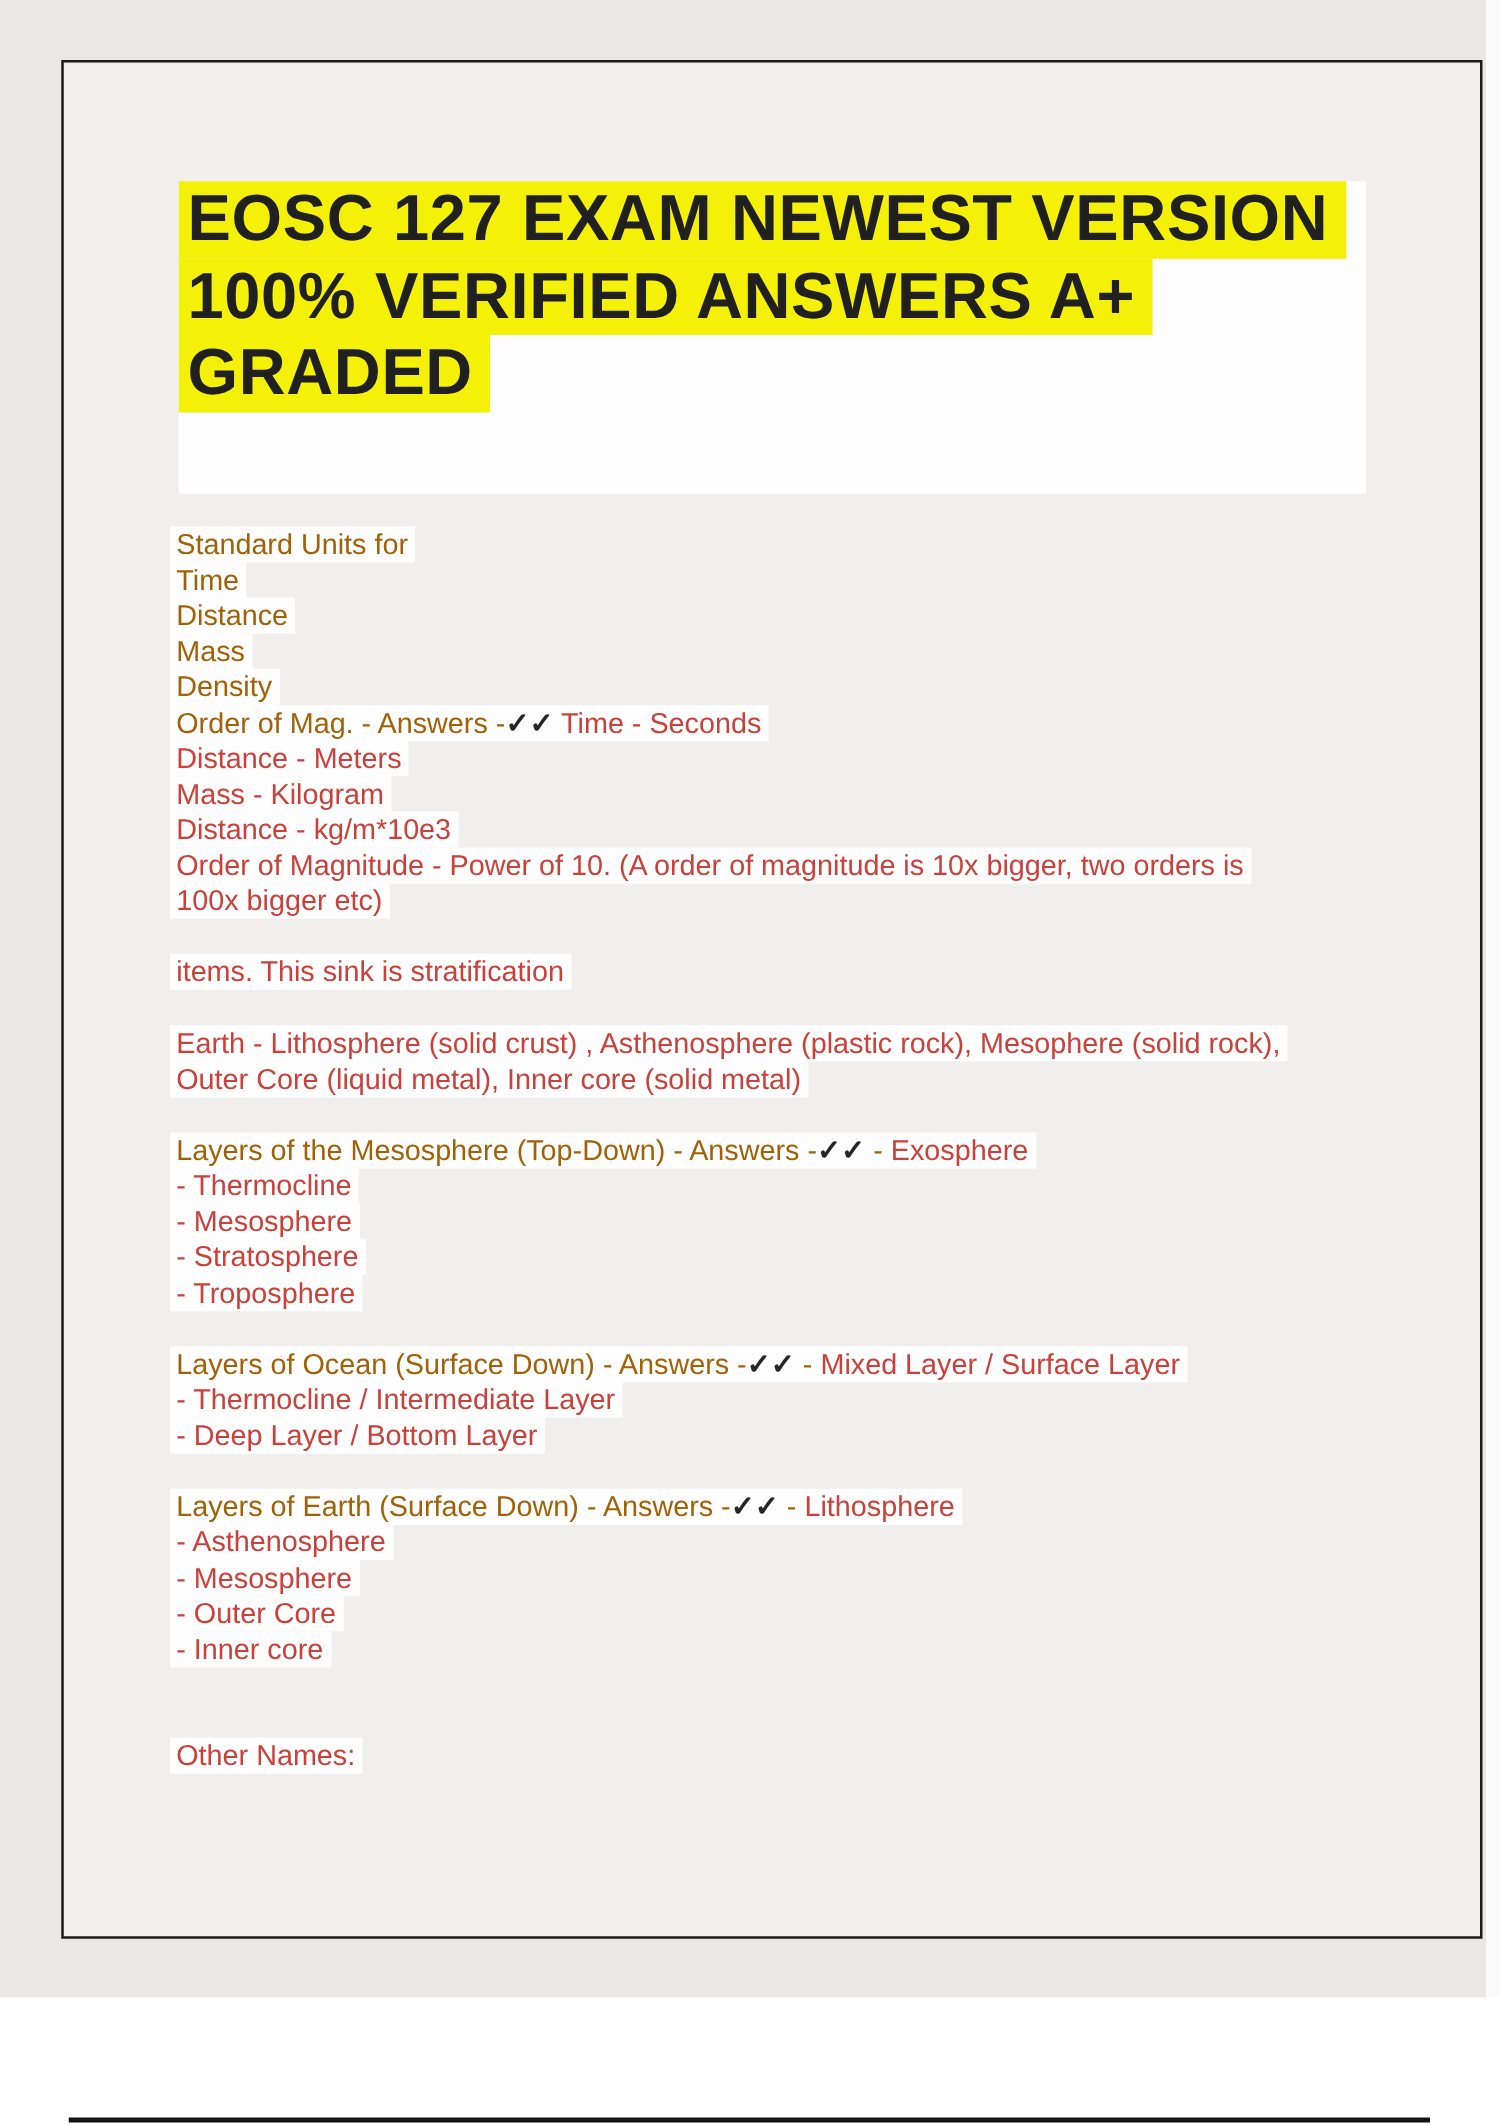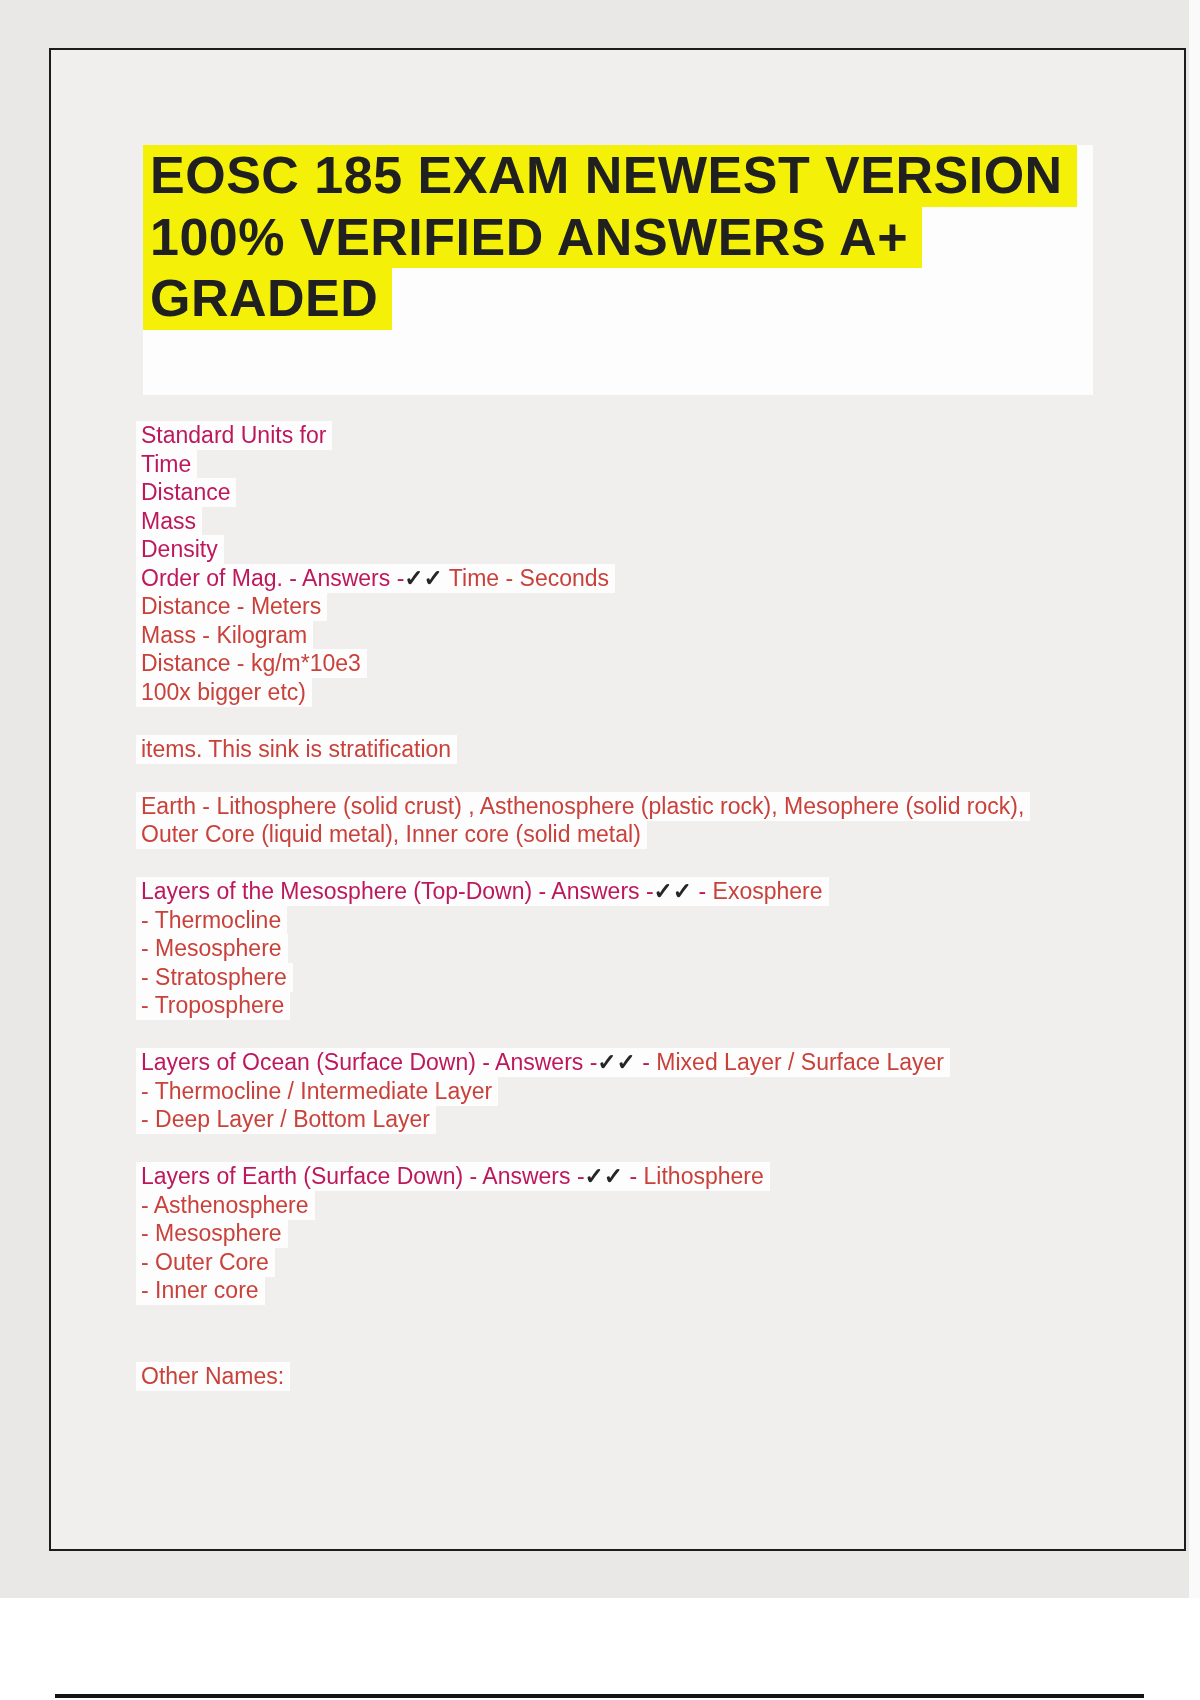--- a/index.html
+++ b/index.html
@@ -28,54 +28,55 @@
     display:inline-block;background:#f4f007;color:#202020;
     font-weight:700;font-size:52px;line-height:61.5px;
     padding:0 14px 0 7px;letter-spacing:0.5px;
   }
   .lines{
     position:absolute;left:136px;top:421px;width:1014px;
     font-size:23px;line-height:28.5px;color:#3c3c3c;
   }
   .line{white-space:nowrap;height:28.5px;}
   .hl{background:#fdfdfd;padding:1px 6px 2px 5px;}
-  .seg-black{color:#be185d;}
+  .seg-black{color:#a16207;}
   .seg-red{color:#c9413a;}
   .seg-check{color:#262626;font-weight:700;}
   .bottom-strip{
     position:absolute;left:0;top:1598px;width:1200px;height:102px;
     background:#ffffff;
   }
   .page2-line{
     position:absolute;left:55px;top:1694px;width:1089px;height:4px;
     background:#141414;
   }
 </style>
 </head>
 <body>
 
 <div class="scan">
   <div class="paper"></div>
 
   <div class="title-block">
-    <div class="title-line"><span>EOSC 185 EXAM NEWEST VERSION</span></div>
+    <div class="title-line"><span>EOSC 127 EXAM NEWEST VERSION</span></div>
     <div class="title-line"><span>100% VERIFIED ANSWERS A+</span></div>
     <div class="title-line"><span>GRADED</span></div>
   </div>
 
   <div class="lines">
       <div class="line"><span class="hl"><span class="seg-black">Standard Units for</span></span></div>
       <div class="line"><span class="hl"><span class="seg-black">Time</span></span></div>
       <div class="line"><span class="hl"><span class="seg-black">Distance</span></span></div>
       <div class="line"><span class="hl"><span class="seg-black">Mass</span></span></div>
       <div class="line"><span class="hl"><span class="seg-black">Density</span></span></div>
       <div class="line"><span class="hl"><span class="seg-black">Order of Mag. - Answers -</span><span class="seg-check">✓✓</span><span class="seg-black"> </span><span class="seg-red">Time - Seconds</span></span></div>
       <div class="line"><span class="hl"><span class="seg-red">Distance - Meters</span></span></div>
       <div class="line"><span class="hl"><span class="seg-red">Mass - Kilogram</span></span></div>
       <div class="line"><span class="hl"><span class="seg-red">Distance - kg/m*10e3</span></span></div>
+      <div class="line"><span class="hl"><span class="seg-red">Order of Magnitude - Power of 10. (A order of magnitude is 10x bigger, two orders is</span></span></div>
       <div class="line"><span class="hl"><span class="seg-red">100x bigger etc)</span></span></div>
       <div class="line">&nbsp;</div>
       <div class="line"><span class="hl"><span class="seg-red">items. This sink is stratification</span></span></div>
       <div class="line">&nbsp;</div>
       <div class="line"><span class="hl"><span class="seg-red">Earth - Lithosphere (solid crust) , Asthenosphere (plastic rock), Mesophere (solid rock),</span></span></div>
       <div class="line"><span class="hl"><span class="seg-red">Outer Core (liquid metal), Inner core (solid metal)</span></span></div>
       <div class="line">&nbsp;</div>
       <div class="line"><span class="hl"><span class="seg-black">Layers of the Mesosphere (Top-Down) - Answers -</span><span class="seg-check">✓✓</span><span class="seg-black"> - </span><span class="seg-red">Exosphere</span></span></div>
       <div class="line"><span class="hl"><span class="seg-red">- Thermocline</span></span></div>
       <div class="line"><span class="hl"><span class="seg-red">- Mesosphere</span></span></div>

